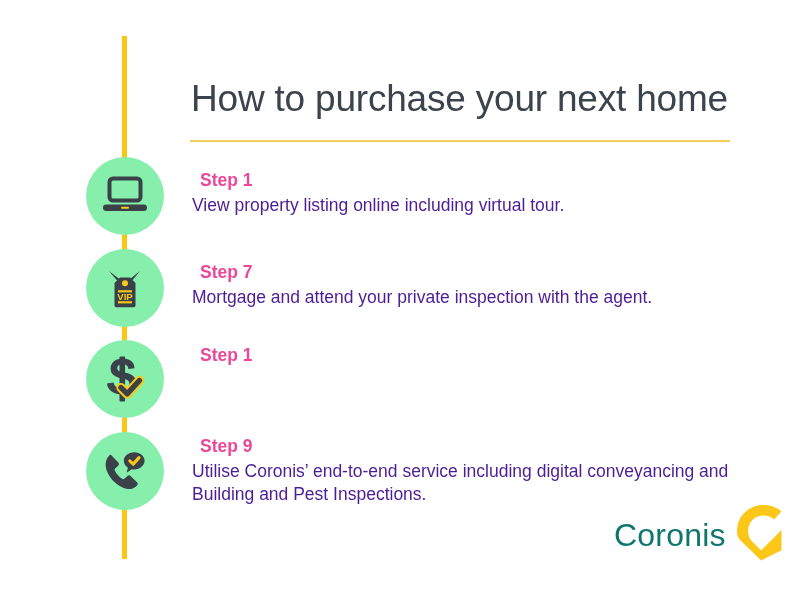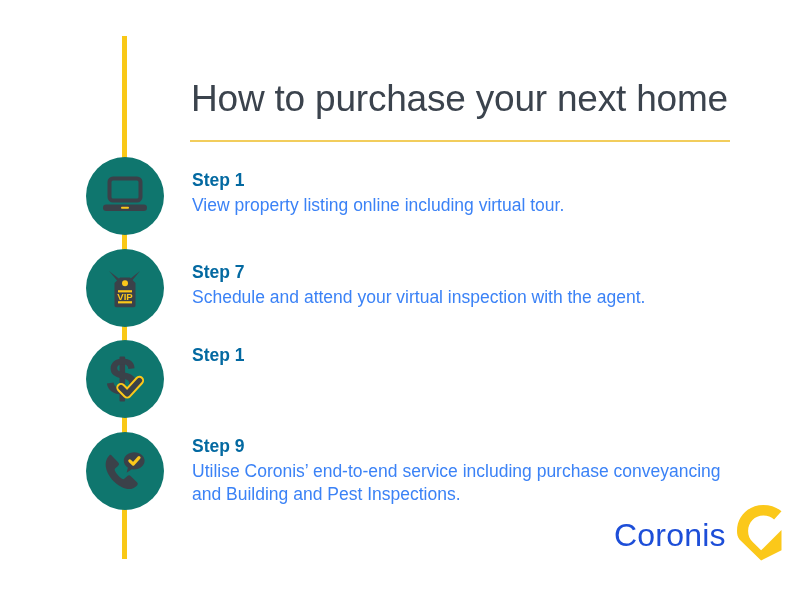--- a/index.html
+++ b/index.html
@@ -31,21 +31,21 @@
     background: #f9c816;
   }
 
   
   .step-node {
     position: absolute;
     left: 86px;
     width: 78px;
     height: 78px;
     border-radius: 50%;
-    background: #0f766e;
+    background: #86efac;
     display: flex;
     align-items: center;
     justify-content: center;
   }
   .step-node svg { display: block; }
 
   .node-1 { top: 157px; }
   .node-2 { top: 249px; }
   .node-3 { top: 340px; }
   .node-4 { top: 432px; }
@@ -80,46 +80,47 @@
   }
   .step-block { position: absolute; left: 0; width: 560px; }
   .step-block.s1 { top: 0px; }
   .step-block.s2 { top: 92px; }
   .step-block.s3 { top: 175px; }
   .step-block.s4 { top: 266px; }
 
   .step-label {
     font-size: 17.5px;
     font-weight: bold;
-    color: #0369a1;
+    color: #ec4899;
     line-height: 1.25;
     margin-bottom: 2px;
     font-family: "Liberation Sans", sans-serif;
+    margin-left: 8px;
   }
   .step-desc {
     font-size: 17.5px;
     font-weight: 400;
-    color: #3b82f6;
+    color: #4c1d95;
     line-height: 1.32;
     font-family: "Liberation Sans", sans-serif;
   }
 
   
   .brand {
     position: absolute;
     left: 614px;
     top: 505px;
     display: flex;
     align-items: center;
     gap: 10px;
   }
   .brand-word {
     font-size: 32px;
     font-weight: 400;
-    color: #1d4ed8;
+    color: #0f766e;
     letter-spacing: 0.2px;
     line-height: 1;
     font-family: "Liberation Sans", sans-serif;
   }
   .brand-mark { display: block; }
 </style>
 </head>
 <body>
 
 <div id="infographic">
@@ -192,30 +193,30 @@
 
   <div class="steps">
 
     <div class="step-block s1">
       <div class="step-label">Step 1</div>
       <div class="step-desc">View property listing online including virtual tour.</div>
     </div>
 
     <div class="step-block s2">
       <div class="step-label">Step 7</div>
-      <div class="step-desc">Schedule and attend your virtual inspection with the agent.</div>
+      <div class="step-desc">Mortgage and attend your private inspection with the agent.</div>
     </div>
 
     <div class="step-block s3">
       <div class="step-label">Step 1</div>
     </div>
 
     <div class="step-block s4">
       <div class="step-label">Step 9</div>
-      <div class="step-desc">Utilise Coronis’ end-to-end service including purchase conveyancing and Building and Pest Inspections.</div>
+      <div class="step-desc">Utilise Coronis’ end-to-end service including digital conveyancing and Building and Pest Inspections.</div>
     </div>
 
   </div>
 
   <div class="brand">
     <span class="brand-word">Coronis</span>
     <span class="brand-mark">
       <svg width="47" height="56" viewBox="0 0 47 56" aria-hidden="true">
         <path d="M45.5 6.2 L38.1 14.5 C35.3 11.9 31.6 10.4 27.4 10.4
                  C18.7 10.4 12.1 17.2 12.1 25.9 C12.1 30.3 13.8 34.2 16.7 37

